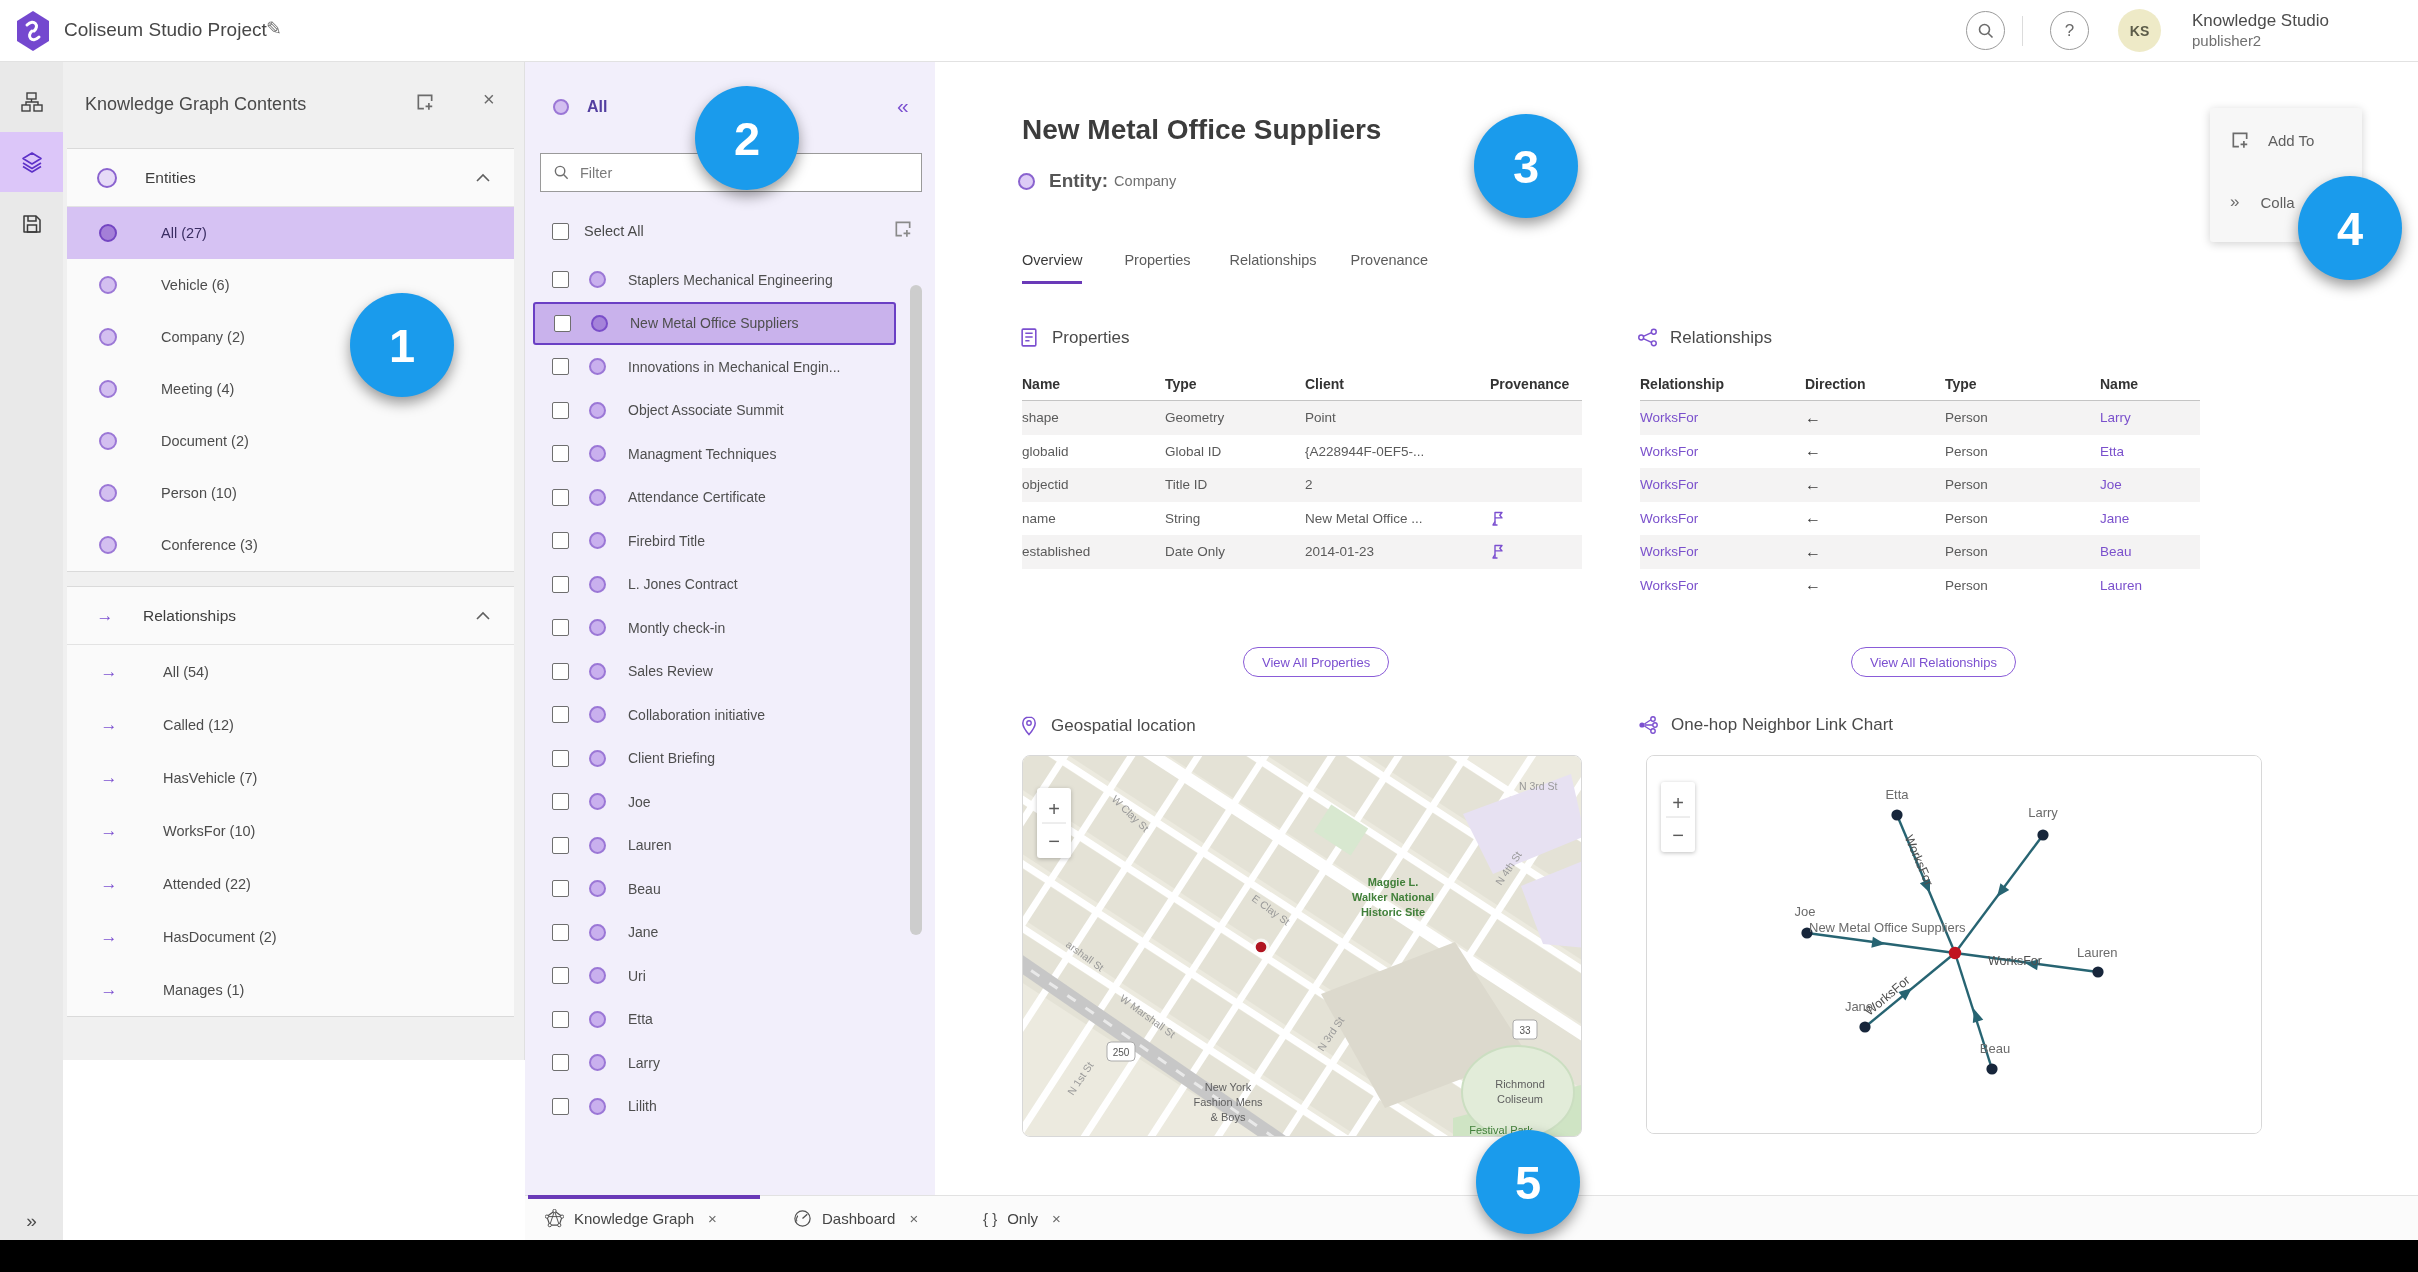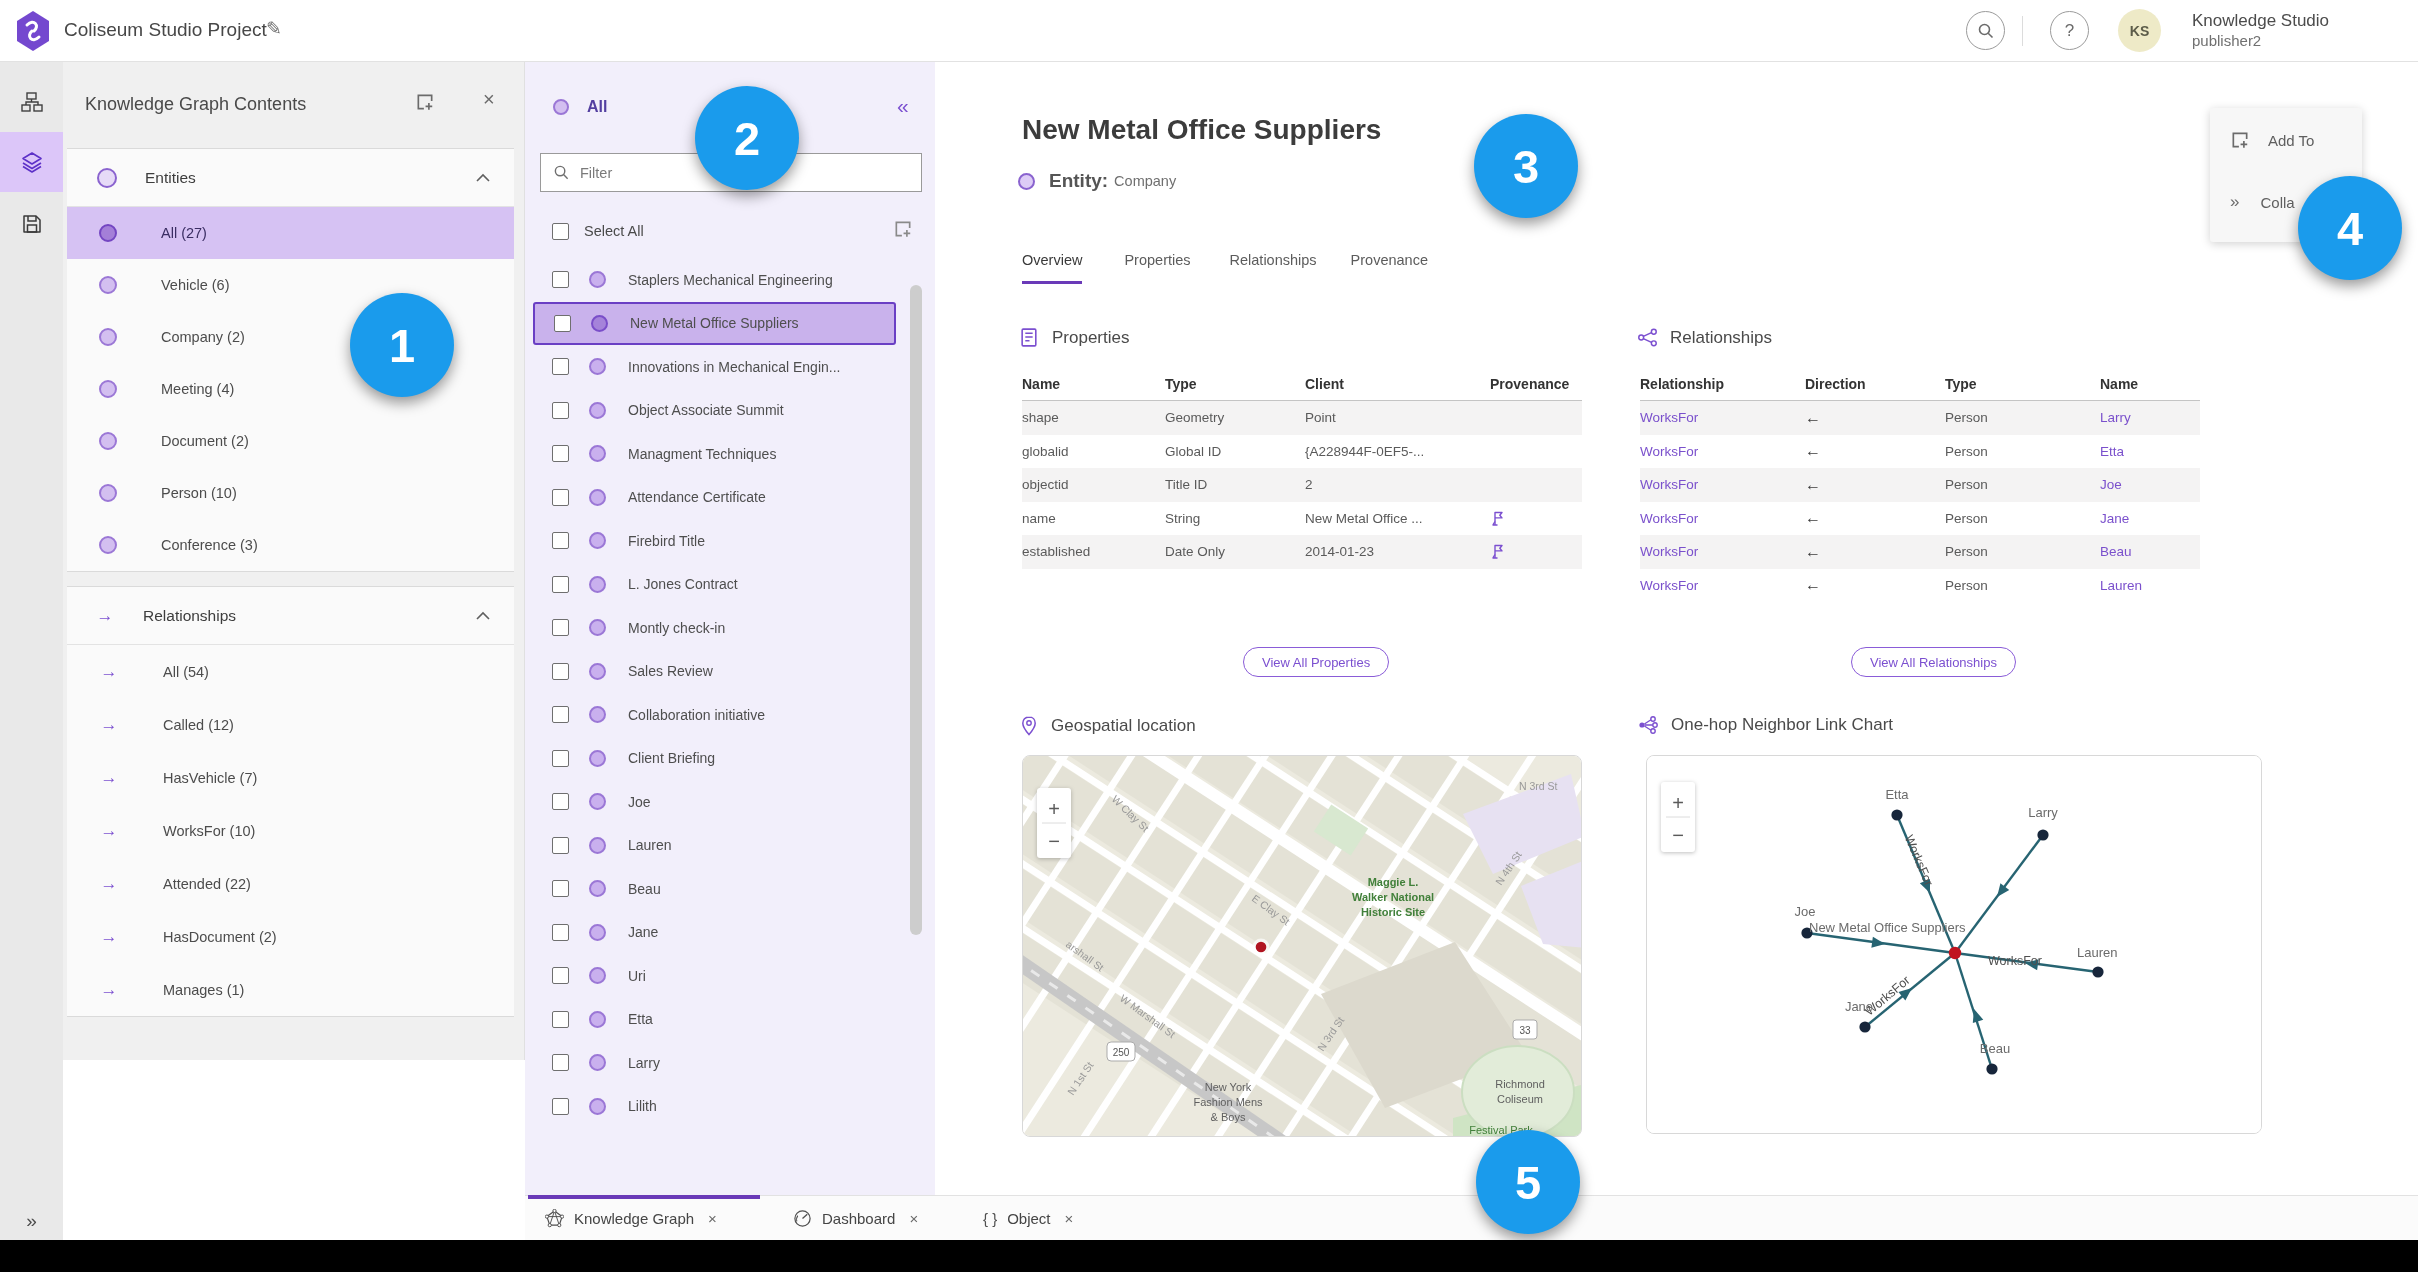--- a/index.html
+++ b/index.html
@@ -779,21 +779,21 @@
       <svg width="19" height="19" viewBox="0 0 20 20">
         <circle cx="10" cy="10" r="8" stroke="#4f4f4f" stroke-width="1.3" fill="none"></circle>
         <line x1="10" y1="10" x2="15" y2="5.5" stroke="#4f4f4f" stroke-width="1.4"></line>
         <path d="M4 13 a7 7 0 0 1 1-6" stroke="#4f4f4f" stroke-width="1.2" fill="none"></path>
       </svg>
       <span class="lbl">Dashboard</span>
       <span class="x">×</span>
     </div>
     <div class="btab" style="left:458px;">
       <span style="font-size:15px; color:#4f4f4f;">{ }</span>
-      <span class="lbl">Object</span>
+      <span class="lbl">Only</span>
       <span class="x">×</span>
     </div>
   </div>
 
   <div class="blackbar"></div>
 
   <div class="anno a1">1</div>
   <div class="anno a2">2</div>
   <div class="anno a3">3</div>
   <div class="anno a4">4</div>

